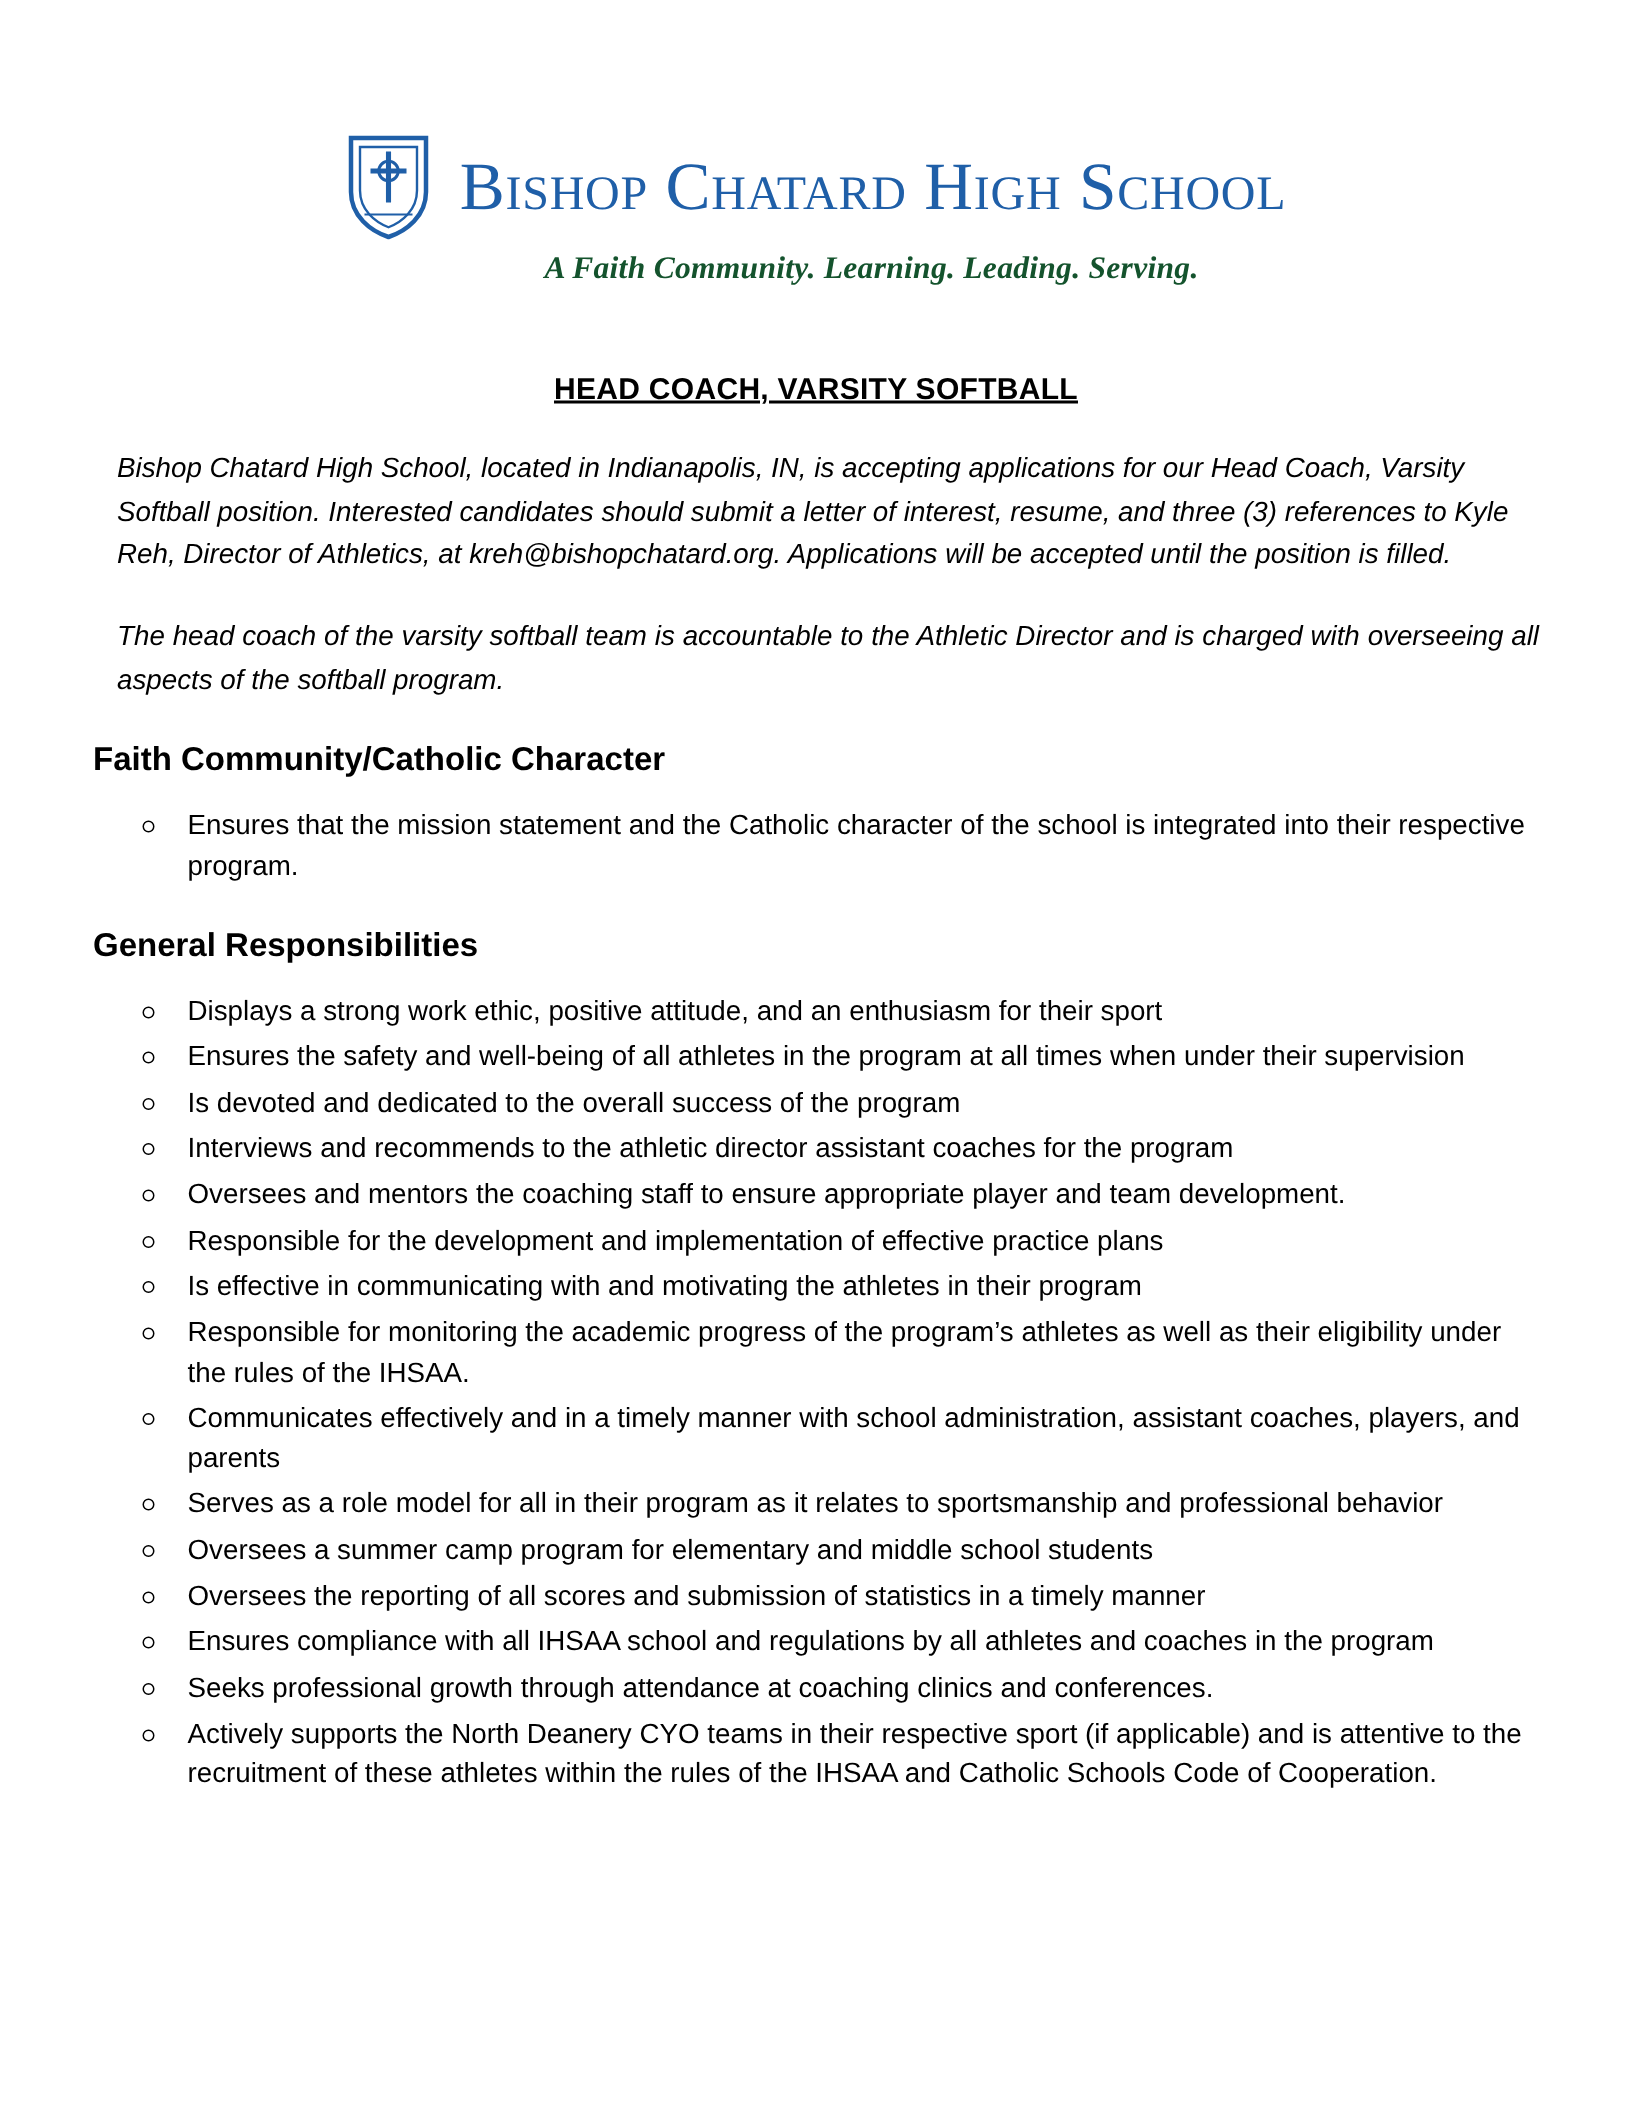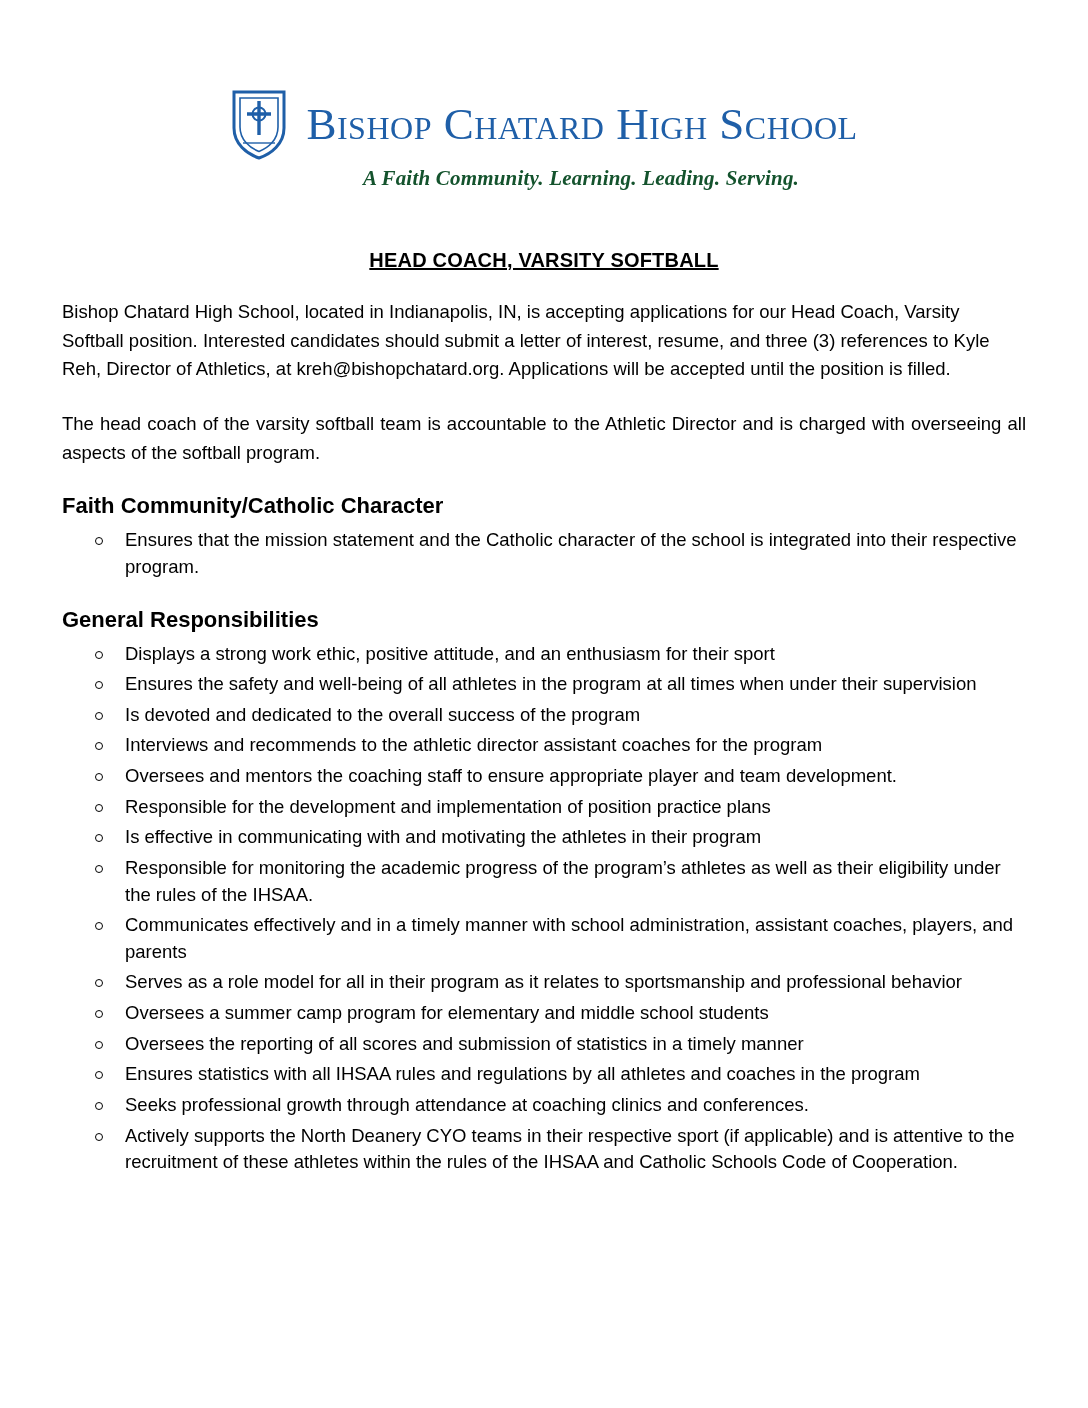--- a/index.html
+++ b/index.html
@@ -65,22 +65,23 @@
     text-align: center;
     font-weight: bold;
     font-size: 20px;
     text-decoration: underline;
     margin-top: 58px;
     letter-spacing: 0.2px;
   }
   p.para {
     font-size: 18.5px;
     line-height: 1.55;
-    margin: 26px 0 0 0;
+    margin: 26px 0 0 16px;
     text-align: left;
+    font-style: italic;
   }
   p.para.justify {
     text-align: justify;
   }
   h2.section {
     font-size: 22px;
     font-weight: bold;
     margin: 26px 0 0 0;
   }
   ul.bullets {
@@ -89,21 +90,21 @@
     padding: 0;
   }
   ul.bullets li {
     position: relative;
     font-size: 18.5px;
     line-height: 1.44;
     padding-left: 63px;
     margin-top: 4px;
   }
   ul.bullets li:first-child {
-    margin-top: 8px;
+    margin-top: 18px;
   }
   ul.bullets li::before {
     content: "";
     position: absolute;
     left: 33px;
     top: 10px;
     width: 8px;
     height: 8px;
     border: 1.4px solid #000;
     border-radius: 50%;
@@ -142,25 +143,25 @@
     <li>Ensures that the mission statement and the Catholic character of the school is integrated into their respective program.</li>
   </ul>
 
   <h2 class="section">General Responsibilities</h2>
   <ul class="bullets">
     <li>Displays a strong work ethic, positive attitude, and an enthusiasm for their sport</li>
     <li>Ensures the safety and well-being of all athletes in the program at all times when under their supervision</li>
     <li>Is devoted and dedicated to the overall success of the program</li>
     <li>Interviews and recommends to the athletic director assistant coaches for the program</li>
     <li>Oversees and mentors the coaching staff to ensure appropriate player and team development.</li>
-    <li>Responsible for the development and implementation of position practice plans</li>
+    <li>Responsible for the development and implementation of effective practice plans</li>
     <li>Is effective in communicating with and motivating the athletes in their program</li>
     <li>Responsible for monitoring the academic progress of the program’s athletes as well as their eligibility under the rules of the IHSAA.</li>
     <li>Communicates effectively and in a timely manner with school administration, assistant coaches, players, and parents</li>
     <li>Serves as a role model for all in their program as it relates to sportsmanship and professional behavior</li>
     <li>Oversees a summer camp program for elementary and middle school students</li>
     <li>Oversees the reporting of all scores and submission of statistics in a timely manner</li>
-    <li>Ensures statistics with all IHSAA rules and regulations by all athletes and coaches in the program</li>
+    <li>Ensures compliance with all IHSAA school and regulations by all athletes and coaches in the program</li>
     <li>Seeks professional growth through attendance at coaching clinics and conferences.</li>
     <li>Actively supports the North Deanery CYO teams in their respective sport (if applicable) and is attentive to the recruitment of these athletes within the rules of the IHSAA and Catholic Schools Code of Cooperation.</li>
   </ul>
 
 </div>
 
 </body></html>

